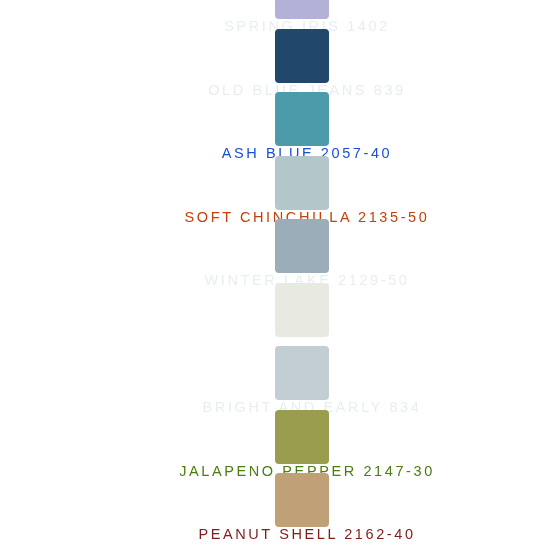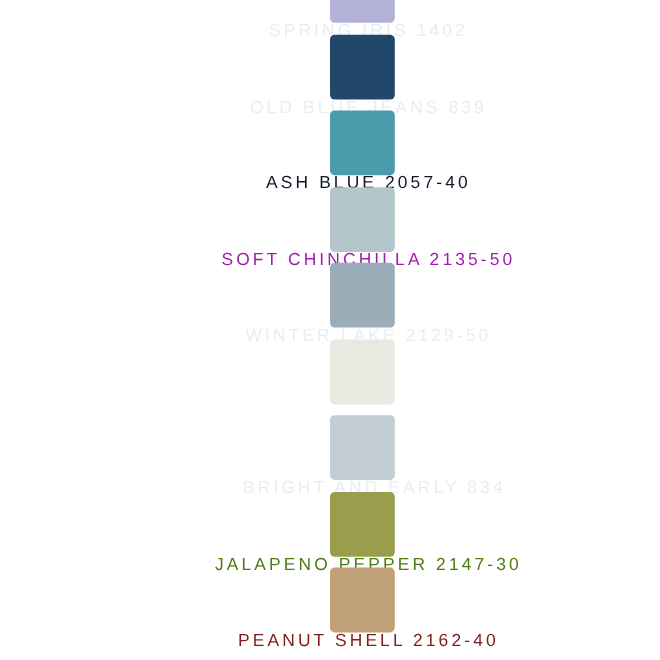--- a/index.html
+++ b/index.html
@@ -60,26 +60,26 @@
     <div class="swatch-label" style="color: rgb(231, 238, 242);">SPRING IRIS 1402</div>
   </div>
 
   <div class="swatch-row">
     <div class="swatch-chip" style="background-color: rgb(33, 72, 107);"></div>
     <div class="swatch-label" style="color: rgb(231, 238, 242);">OLD BLUE JEANS 839</div>
   </div>
 
   <div class="swatch-row">
     <div class="swatch-chip" style="background-color: rgb(75, 155, 171);"></div>
-    <div class="swatch-label" style="color: #0f172a;">ASH BLUE 2057-40</div>
+    <div class="swatch-label" style="color: #1d4ed8;">ASH BLUE 2057-40</div>
   </div>
 
   <div class="swatch-row">
     <div class="swatch-chip" style="background-color: rgb(179, 199, 203);"></div>
-    <div class="swatch-label" style="color: #a21caf;">SOFT CHINCHILLA 2135-50</div>
+    <div class="swatch-label" style="color: #c2410c;">SOFT CHINCHILLA 2135-50</div>
   </div>
 
   <div class="swatch-row">
     <div class="swatch-chip" style="background-color: rgb(155, 173, 184);"></div>
     <div class="swatch-label" style="color: rgb(231, 238, 242);">WINTER LAKE 2129-50</div>
   </div>
 
   <div class="swatch-row">
     <div class="swatch-chip" style="background-color: rgb(232, 233, 224);"></div>
   </div>

